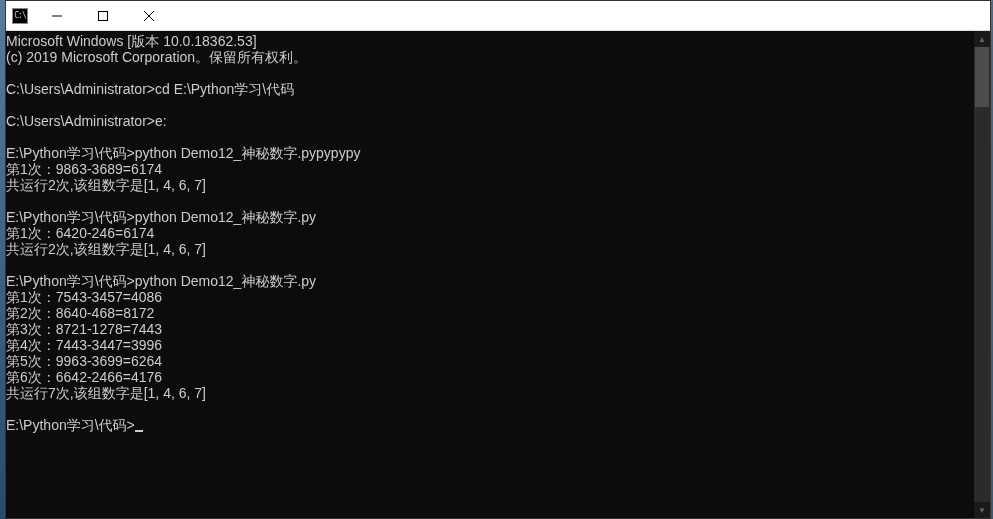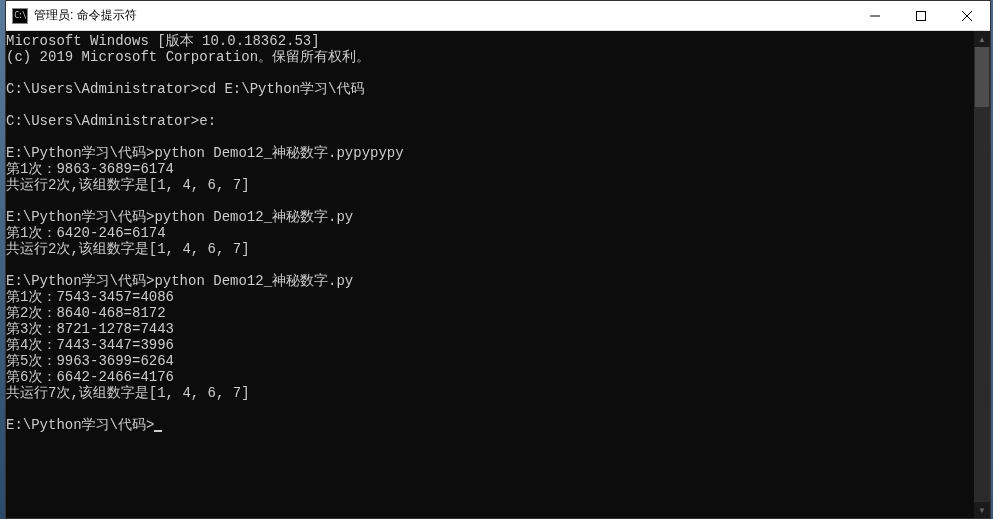--- a/index.html
+++ b/index.html
@@ -84,21 +84,21 @@
     .terminal-wrap {
       flex: 1;
       background: #0c0c0c;
       display: flex;
       overflow: hidden;
     }
     .terminal {
       flex: 1;
       background: #0c0c0c;
       color: #cccccc;
-      font-family: Liberation Mono, monospace;
+      font-family: Liberation Sans, sans-serif;
       font-size: 14px;
       line-height: 16px;
       padding: 2px 0 0 0;
       white-space: pre;
       overflow: hidden;
     }
     .scrollbar {
       width: 16px;
       background: #1a1a1a;
       position: relative;
@@ -144,21 +144,20 @@
     }
   </style>
 </head>
 <body>
 
 <div class="left-edge"></div>
 
 <div class="window">
   <div class="titlebar">
     <div class="titlebar-icon">C:\</div>
-    <div class="titlebar-text">管理员: 命令提示符</div>
     <div class="win-controls">
       <div class="win-btn">
         <svg viewBox="0 0 10 10">
             <line x1="0" y1="5" x2="10" y2="5" stroke="#000" stroke-width="1"></line>
           </svg>
       </div>
       <div class="win-btn">
         <svg viewBox="0 0 10 10">
             <rect x="0.5" y="0.5" width="9" height="9" fill="none" stroke="#000" stroke-width="1"></rect>
           </svg>

